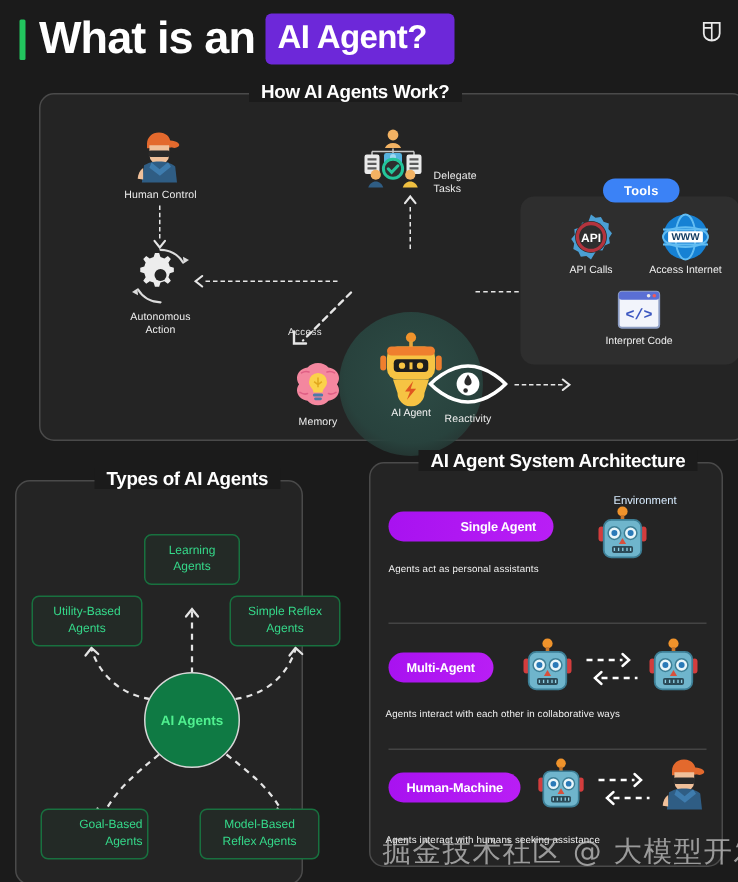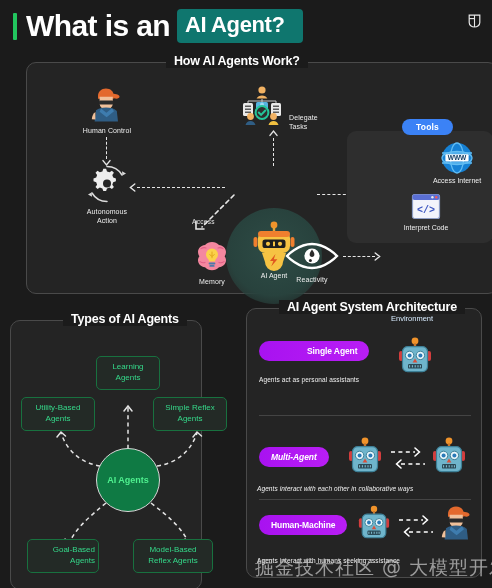--- a/index.html
+++ b/index.html
@@ -18,21 +18,21 @@
   }
   .title-wrap { display: flex; align-items: center; margin-left: 13px; }
   .green-bar {
     width: 4px; height: 27px; background: #22c55e; border-radius: 1px; margin-right: 9px;
   }
   .title-text {
     font-size: 30px; font-weight: bold; color: #ffffff; letter-spacing: -0.6px;
     white-space: nowrap;
   }
   .title-badge {
-    margin-left: 7px; background: #0f766e; color: #ffffff;
+    margin-left: 7px; background: #6d28d9; color: #ffffff;
     font-size: 22px; font-weight: bold; letter-spacing: -0.4px;
     padding: 3px 19px 5px 8px; border-radius: 4px; white-space: nowrap;
   }
   .brand {
     position: absolute; right: 10px; top: 13px;
     display: flex; align-items: center; gap: 5px;
   }
   .brand-name { font-size: 14px; color: #e9e9e9; letter-spacing: -0.2px; }
 
   
@@ -91,21 +91,21 @@
     position: absolute; left: 375px; top: 56px;
     background: #3b82f6; color: #ffffff; font-size: 8.5px; font-weight: bold;
     padding: 3px 14px; border-radius: 10px; letter-spacing: 0.2px;
   }
   .tool-item { position: absolute; text-align: center; width: 62px; }
   .tool-label { font-size: 7px; color: #efefef; margin-top: 3px; }
 
   
   .cloud-wrap { position: absolute; left: 364px; top: 249px; width: 78px; height: 42px; }
   .cloud-text {
-    position: absolute; left: 0; top: 2px; width: 78px; 
+    position: absolute; left: 0; top: 17px; width: 78px; text-align: center;
     font-size: 7.5px; color: #d8ecff; z-index: 3;
   }
 
   
   .tbox {
     position: absolute; border: 1px solid #18713f; border-radius: 5px;
     background: #232a26; color: #35d98a; font-size: 8px; text-align: center;
     padding: 5px 3px; line-height: 1.35; white-space: pre-line; font-weight: normal;
   }
   .hub-circle {
@@ -287,20 +287,29 @@
     </div>
 
     <div class="dash dash-h" style="left:316px; top:193px; width:32px;"></div>
     <svg class="arrow" style="left:346px; top:189px;" viewBox="0 0 9 9">
       <path d="M2.2 1l4.4 3.5L2.2 8" fill="none" stroke="#e6e6e6" stroke-width="1.4" stroke-linecap="round"></path>
     </svg>
 
     <div class="tools-card"></div>
     <div class="tools-pill">Tools</div>
 
+    <div class="tool-item" style="left:336px; top:79px;">
+      <svg width="32" height="32" viewBox="0 0 32 32" class="ico">
+        <path d="M16 1l3 2.2 3.6-.6 1.8 3.2 3.5 1.2-.3 3.7 2.4 2.8-2 3.1.6 3.6-3.4 1.5-1.6 3.3-3.7-.4L16 31l-3.1-2.3-3.7.4-1.6-3.3L4.2 24l.6-3.6-2-3.1 2.4-2.8-.3-3.7 3.5-1.2 1.8-3.2 3.6.6z" fill="#4b9fd4"></path>
+        <circle cx="16" cy="16" r="10.6" fill="#2e2e2e"></circle>
+        <circle cx="16" cy="16" r="9" fill="none" stroke="#b4343e" stroke-width="2.2"></circle>
+        <text x="16" y="19.4" font-size="8" font-weight="bold" fill="#ffffff" text-anchor="middle" font-family="Liberation Sans, sans-serif">API</text>
+      </svg>
+      <div class="tool-label">API Calls</div>
+    </div>
 
     <div class="tool-item" style="left:399px; top:79px;">
       <svg width="32" height="32" viewBox="0 0 32 32" class="ico">
         <circle cx="16" cy="16" r="15" fill="#1681d4"></circle>
         <ellipse cx="16" cy="16" rx="15" ry="6.6" fill="none" stroke="#63bdf2" stroke-width="1.3"></ellipse>
         <ellipse cx="16" cy="16" rx="6.6" ry="15" fill="none" stroke="#63bdf2" stroke-width="1.3"></ellipse>
         <path d="M1 11h30M1 21h30" stroke="#63bdf2" stroke-width="1.3" fill="none"></path>
         <rect x="4.4" y="12.2" width="23.2" height="7.4" rx="1" fill="#ffffff"></rect>
         <text x="16" y="18.2" font-size="6.6" font-weight="bold" fill="#123c63" text-anchor="middle" font-family="Liberation Sans, sans-serif">WWW</text>
       </svg>
@@ -375,21 +384,21 @@
         <circle cx="23.4" cy="18.4" r="4.2" fill="#e9f6fa" stroke="#3d7f96" stroke-width="1"></circle>
         <circle cx="12.6" cy="18.4" r="2" fill="#2a7ab8"></circle>
         <circle cx="23.4" cy="18.4" r="2" fill="#2a7ab8"></circle>
         <path d="M18 21.6l2.4 4h-4.8z" fill="#d8503c"></path>
         <rect x="11" y="27" width="14" height="4.6" rx="1.2" fill="#2b4a57"></rect>
         <path d="M12.6 28.2v2.2M15.4 28.2v2.2M18.2 28.2v2.2M21 28.2v2.2M23.4 28.2v2.2" stroke="#8fd0e4" stroke-width="0.9"></path>
       </svg>
     </div>
     <div class="arch-div" style="top:106px;"></div>
 
-    <div class="arch-row" style="top:124px; height:66px;font-style:italic;">
+    <div class="arch-row" style="top:112px; height:66px;">
       <div class="arch-pill" style="left:12px; top:14px;">Multi-Agent</div>
       <div class="arch-caption" style="left:10px; top:52px;">Agents interact with each other in collaborative ways</div>
       <svg class="robot-ico" style="left:100px; top:4px;" width="36" height="40" viewBox="0 0 36 40">
         <circle cx="18" cy="4" r="3.4" fill="#f0932b"></circle>
         <rect x="16.8" y="6.4" width="2.4" height="3.6" fill="#c9762a"></rect>
         <rect x="2" y="14" width="4" height="10" rx="2" fill="#d33d3d"></rect>
         <rect x="30" y="14" width="4" height="10" rx="2" fill="#d33d3d"></rect>
         <rect x="5.5" y="9.6" width="25" height="25" rx="5" fill="#6fb5cc" stroke="#3d7f96" stroke-width="1.2"></rect>
         <circle cx="12.6" cy="18.4" r="4.2" fill="#e9f6fa" stroke="#3d7f96" stroke-width="1"></circle>
         <circle cx="23.4" cy="18.4" r="4.2" fill="#e9f6fa" stroke="#3d7f96" stroke-width="1"></circle>

